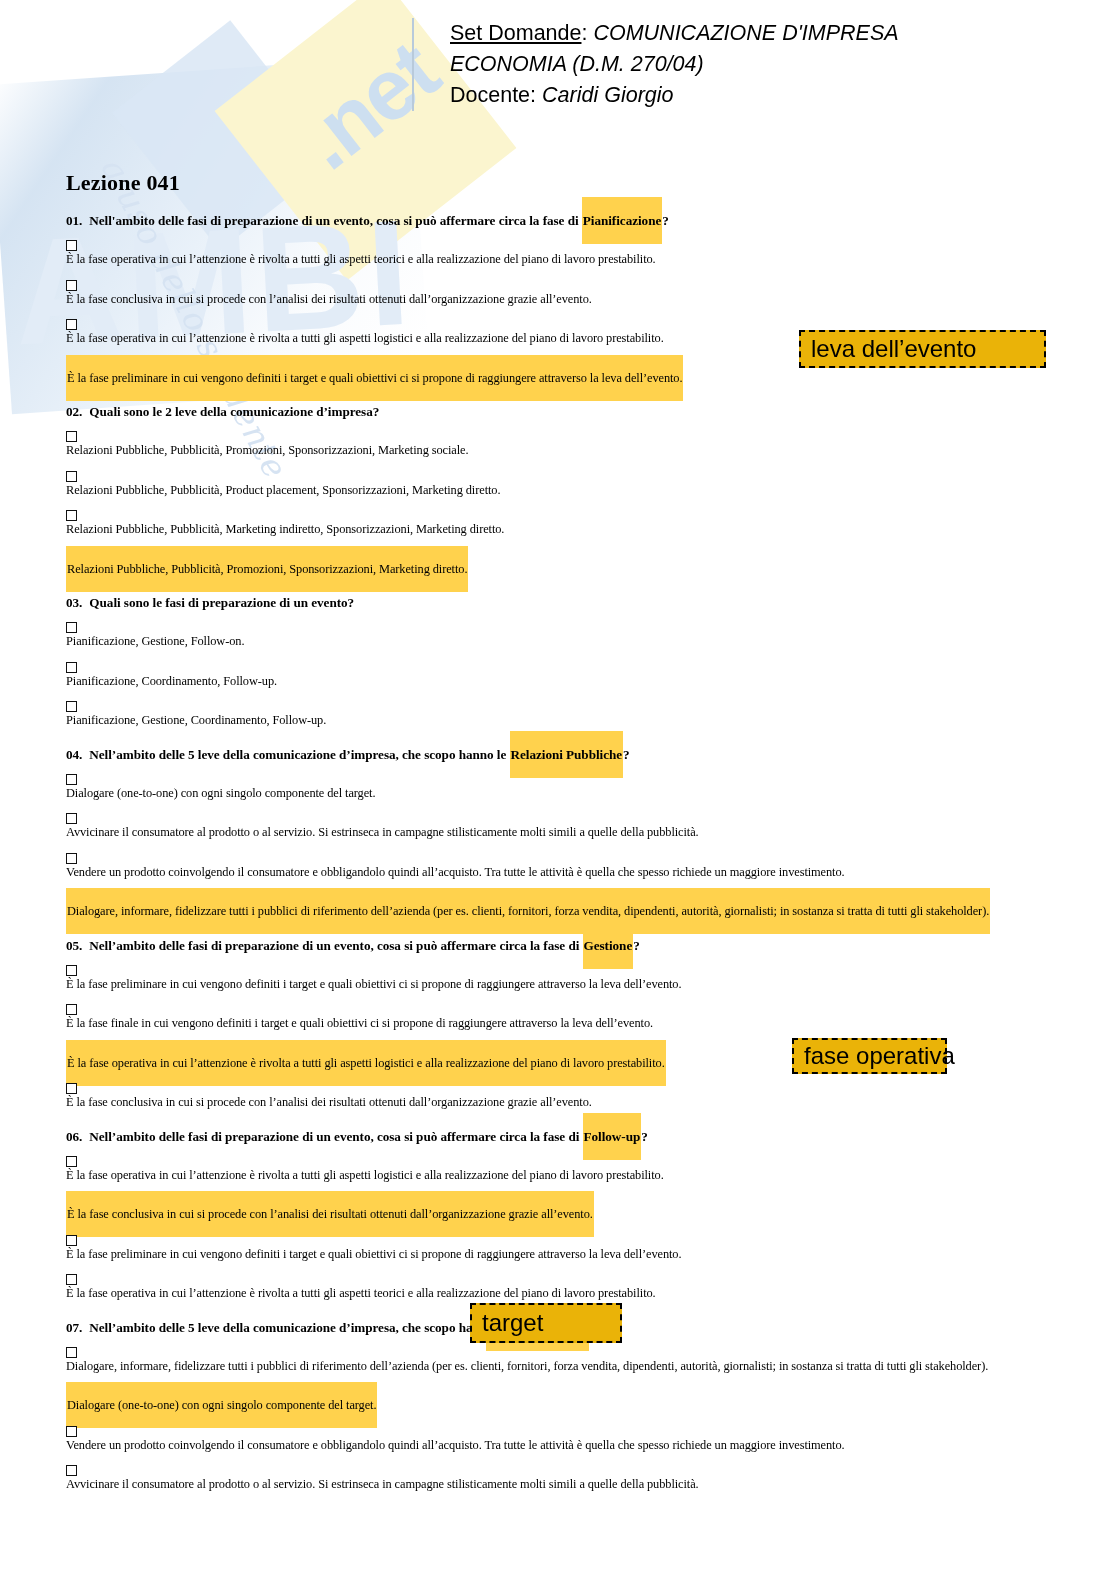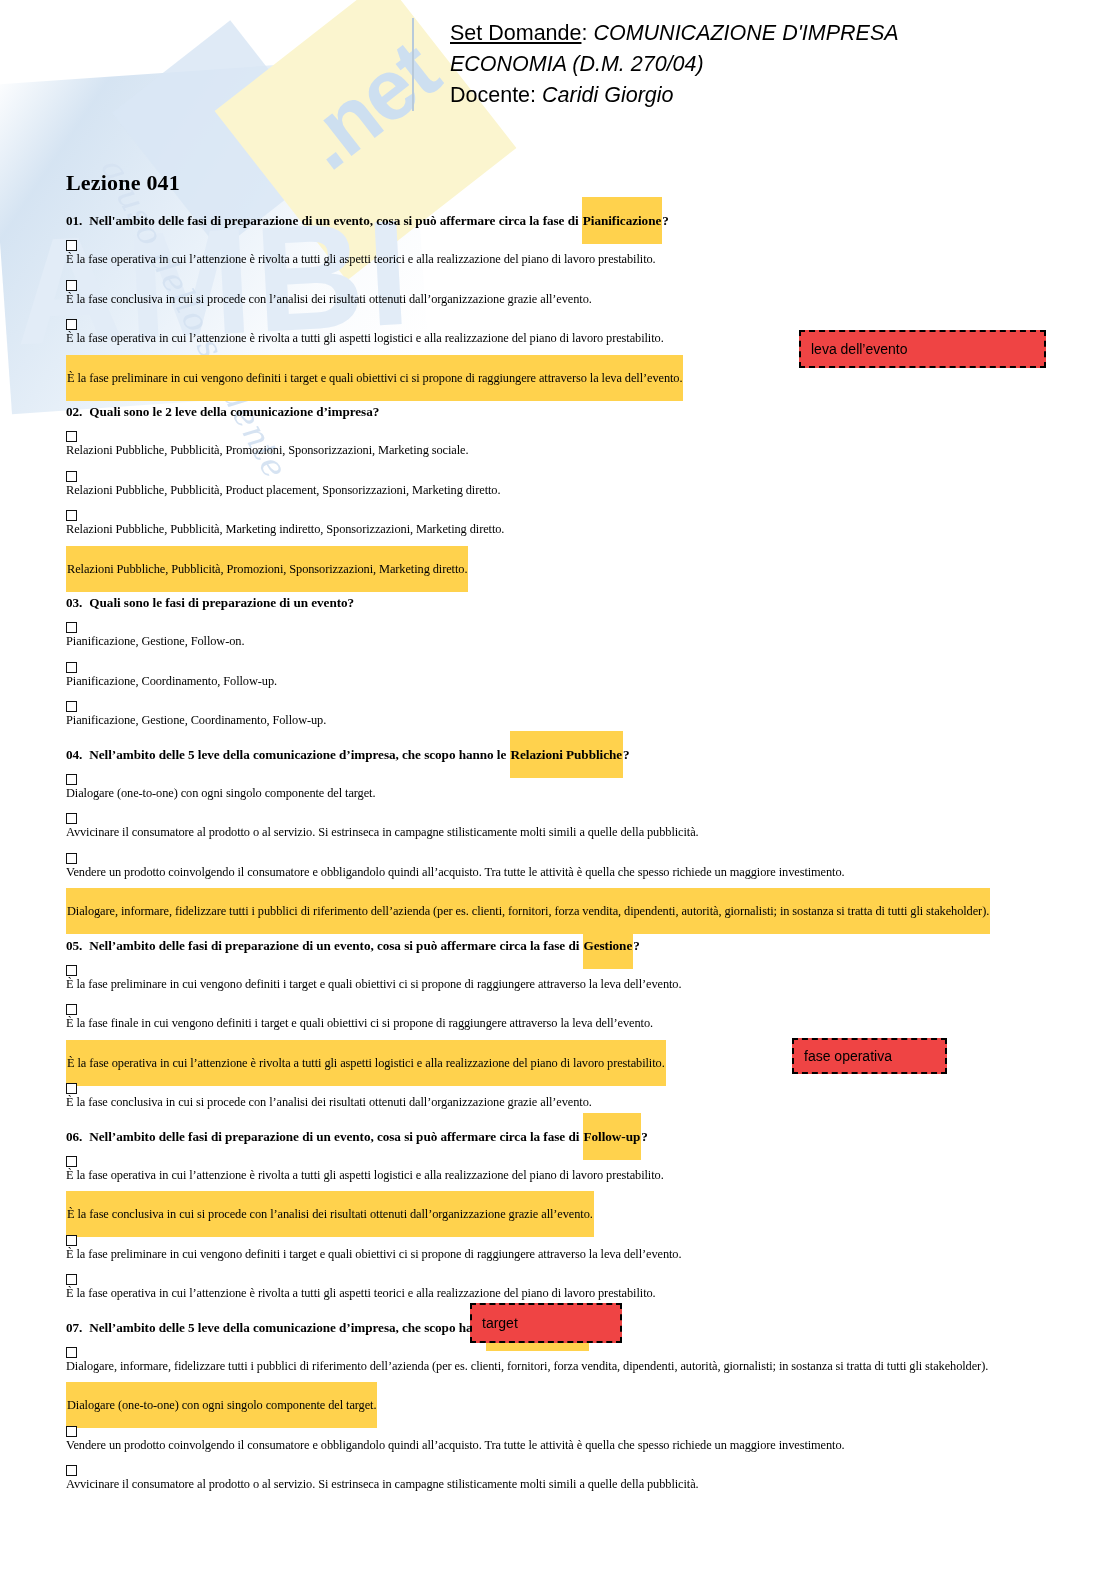--- a/index.html
+++ b/index.html
@@ -177,23 +177,23 @@
     line-height: 17.5px;
     letter-spacing: -0.1px;
     flex: 1 1 auto;
   }
   .option-text .hl { background: #ffd24d; }
 
   
   .annotation {
     position: absolute;
     border: 2px dashed #000;
-    background: #ef4444;
+    background: #eab308;
     font-family: "Liberation Sans", "DejaVu Sans", sans-serif;
-    font-size: 14px;
+    font-size: 24px;
     line-height: 1;
     color: #000;
     display: flex;
     align-items: center;
     padding: 0 10px;
     box-sizing: border-box;
     z-index: 5;
     white-space: nowrap;
   }
   #ann-leva      { left: 799px; top: 330px;  width: 247px; height: 38px; }

